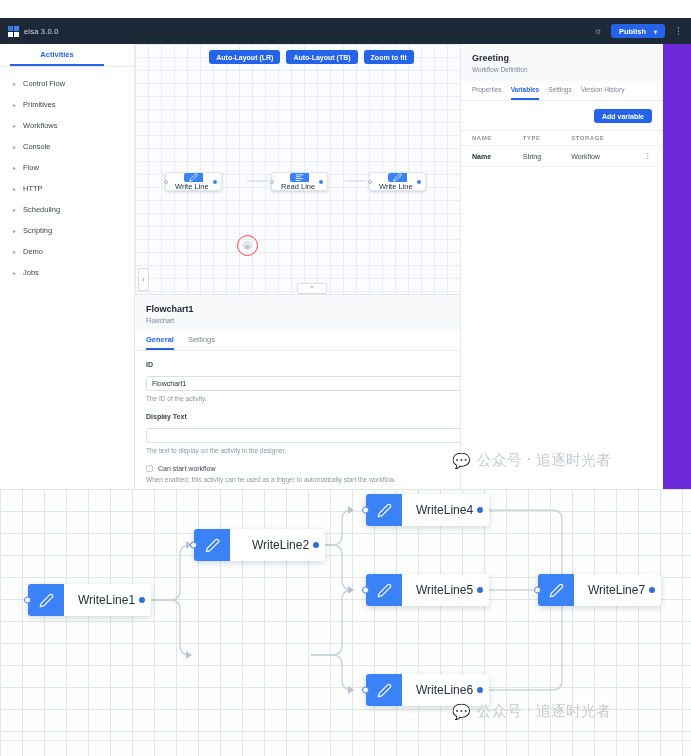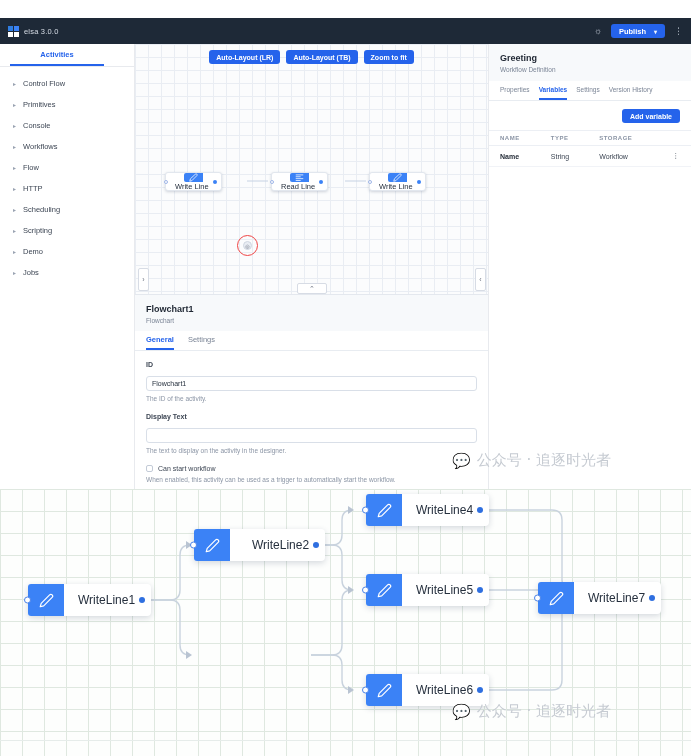--- a/index.html
+++ b/index.html
@@ -153,21 +153,21 @@
   .field-group { margin-bottom: 11px; }
   .check-row { display: flex; align-items: center; gap: 5px; }
   .checkbox {
     width: 7px; height: 7px; border: 1px solid #c3cbd7; border-radius: 2px; background: #fff;
     cursor: pointer;
   }
   .check-label { font-size: 7px; color: #3d4654; }
 
   
   .rpanel {
-    position: absolute; left: 488px; top: 26px; width: 203px; height: 445px;
+    position: absolute; left: 460px; top: 26px; width: 203px; height: 445px;
     background: #fff; border-left: 1px solid #e8eaee;
   }
   .rp-head { padding: 9px 11px 8px 11px; background: #f7f9fb; }
   .rp-title { font-size: 9px; font-weight: 700; color: #1f2733; }
   .rp-sub { font-size: 6.5px; color: #7b8596; margin-top: 3px; }
   .rp-tabs { display: flex; gap: 9px; padding: 0 11px; border-bottom: 1px solid #e8ecf1; }
   .rtab {
     font-size: 6.5px; color: #7b8596; height: 19px; display: flex; align-items: center;
     cursor: pointer; border-bottom: 2px solid transparent; white-space: nowrap;
   }
@@ -271,25 +271,25 @@
         <div class="side-item">
           <span class="caret-r">▸</span>
           <span>Control Flow</span>
         </div>
         <div class="side-item">
           <span class="caret-r">▸</span>
           <span>Primitives</span>
         </div>
         <div class="side-item">
           <span class="caret-r">▸</span>
+          <span>Workflows</span>
+        </div>
+        <div class="side-item">
+          <span class="caret-r">▸</span>
           <span>Console</span>
-        </div>
-        <div class="side-item">
-          <span class="caret-r">▸</span>
-          <span>Workflows</span>
         </div>
         <div class="side-item">
           <span class="caret-r">▸</span>
           <span>Flow</span>
         </div>
         <div class="side-item">
           <span class="caret-r">▸</span>
           <span>HTTP</span>
         </div>
         <div class="side-item">
@@ -514,21 +514,21 @@
       <span class="fport in"></span>
       <span class="fnode-ico">
         <svg viewBox="0 0 24 24" fill="none" stroke="#ffffff" stroke-width="1.9" stroke-linecap="round" stroke-linejoin="round">
           <path d="M17 3a2.8 2.8 0 1 1 4 4L7.5 20.5 2 22l1.5-5.5Z"></path>
         </svg>
       </span>
       <span class="fnode-label">WriteLine6</span>
       <span class="fport out"></span>
     </div>
 
-    <div class="fnode" style="left:538px; top:93px;">
+    <div class="fnode" style="left:538px; top:85px;">
       <span class="fport in"></span>
       <span class="fnode-ico">
         <svg viewBox="0 0 24 24" fill="none" stroke="#ffffff" stroke-width="1.9" stroke-linecap="round" stroke-linejoin="round">
           <path d="M17 3a2.8 2.8 0 1 1 4 4L7.5 20.5 2 22l1.5-5.5Z"></path>
         </svg>
       </span>
       <span class="fnode-label">WriteLine7</span>
       <span class="fport out"></span>
     </div>
 

